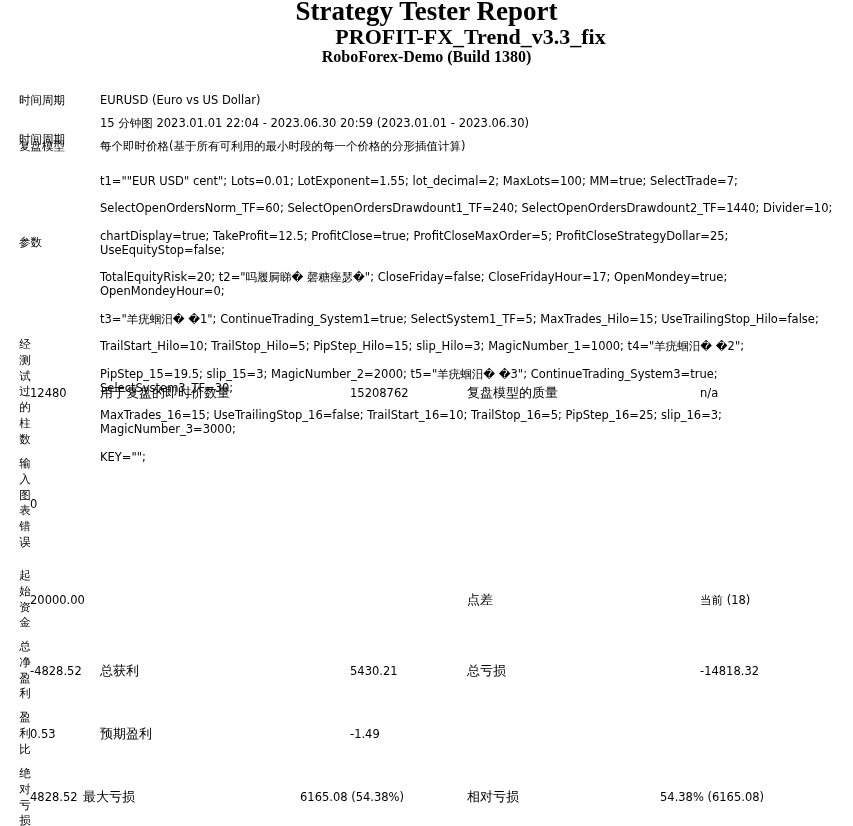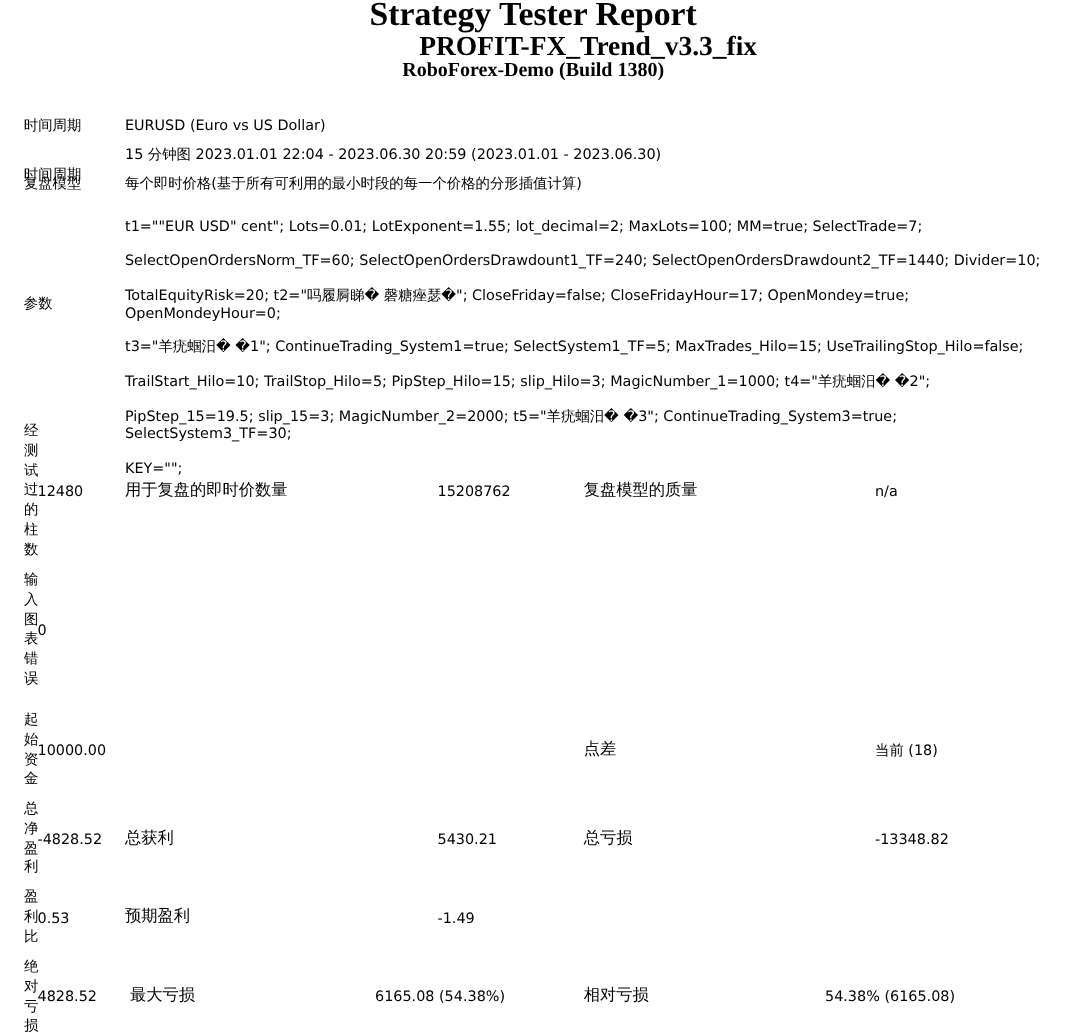--- a/index.html
+++ b/index.html
@@ -38,24 +38,26 @@
   <div class="abs lbl" style="top:132px">时间周期</div>
   <div class="abs val" style="top:116px">15 分钟图 2023.01.01 22:04 - 2023.06.30 20:59 (2023.01.01 - 2023.06.30)</div>
 
   <div class="abs lbl" style="top:139px">复盘模型</div>
   <div class="abs val" style="top:139px">每个即时价格(基于所有可利用的最小时段的每一个价格的分形插值计算)</div>
 
   <div class="abs lbl" style="top:235px">参数</div>
   <div class="params">
     <div>t1=""EUR USD" cent"; Lots=0.01; LotExponent=1.55; lot_decimal=2; MaxLots=100; MM=true; SelectTrade=7;</div>
     <div>SelectOpenOrdersNorm_TF=60; SelectOpenOrdersDrawdount1_TF=240; SelectOpenOrdersDrawdount2_TF=1440; Divider=10;</div>
+    <div>chartDisplay=true; TakeProfit=12.5; ProfitClose=true; ProfitCloseMaxOrder=5; ProfitCloseStrategyDollar=25; UseEquityStop=false;</div>
     <div>TotalEquityRisk=20; t2="吗履屙睇� 磬糖痤瑟�"; CloseFriday=false; CloseFridayHour=17; OpenMondey=true; OpenMondeyHour=0;</div>
     <div>t3="羊疣蝈汨� �1"; ContinueTrading_System1=true; SelectSystem1_TF=5; MaxTrades_Hilo=15; UseTrailingStop_Hilo=false;</div>
     <div>TrailStart_Hilo=10; TrailStop_Hilo=5; PipStep_Hilo=15; slip_Hilo=3; MagicNumber_1=1000; t4="羊疣蝈汨� �2";</div>
     <div>PipStep_15=19.5; slip_15=3; MagicNumber_2=2000; t5="羊疣蝈汨� �3"; ContinueTrading_System3=true; SelectSystem3_TF=30;</div>
+    <div>MaxTrades_16=15; UseTrailingStop_16=false; TrailStart_16=10; TrailStop_16=5; PipStep_16=25; slip_16=3; MagicNumber_3=3000;</div>
     <div>KEY="";</div>
   </div>
 </div>
 
 <div>
 
   <div class="vlabel" style="top:337px">
     <div>经</div>
       <div>测</div>
       <div>试</div>
@@ -79,49 +81,49 @@
       <div>误</div>
   </div>
   <div class="num" style="left:30px;width:63px;top:497px">0</div>
 
   <div class="vlabel" style="top:568px">
     <div>起</div>
       <div>始</div>
       <div>资</div>
       <div>金</div>
   </div>
-  <div class="num" style="left:30px;width:63px;top:593px">10000.00</div>
+  <div class="num" style="left:30px;width:63px;top:593px">20000.00</div>
   <div class="txt" style="left:467px;top:593px">点差</div>
   <div class="num" style="left:700px;width:130px;top:593px">当前 (18)</div>
 
   <div class="vlabel" style="top:639px">
     <div>总</div>
       <div>净</div>
       <div>盈</div>
       <div>利</div>
   </div>
   <div class="num" style="left:30px;width:63px;top:664px">-4828.52</div>
   <div class="txt" style="left:100px;top:664px">总获利</div>
   <div class="num" style="left:350px;width:110px;top:664px">5430.21</div>
   <div class="txt" style="left:467px;top:664px">总亏损</div>
-  <div class="num" style="left:700px;width:130px;top:664px">-13348.82</div>
+  <div class="num" style="left:700px;width:130px;top:664px">-14818.32</div>
 
   <div class="vlabel" style="top:710px">
     <div>盈</div>
       <div>利</div>
       <div>比</div>
   </div>
   <div class="num" style="left:30px;width:63px;top:727px">0.53</div>
   <div class="txt" style="left:100px;top:727px">预期盈利</div>
   <div class="num" style="left:350px;width:110px;top:727px">-1.49</div>
 
   <div class="vlabel" style="top:766px">
     <div>绝</div>
       <div>对</div>
       <div>亏</div>
       <div>损</div>
   </div>
   <div class="num" style="left:30px;width:63px;top:790px">4828.52</div>
-  <div class="txt" style="left:104px;top:790px">最大亏损</div>
+  <div class="txt" style="left:83px;top:790px">最大亏损</div>
   <div class="num" style="left:300px;width:160px;top:790px">6165.08 (54.38%)</div>
   <div class="txt" style="left:467px;top:790px">相对亏损</div>
   <div class="num" style="left:660px;width:170px;top:790px">54.38% (6165.08)</div>
 </div>
 
 </body></html>

